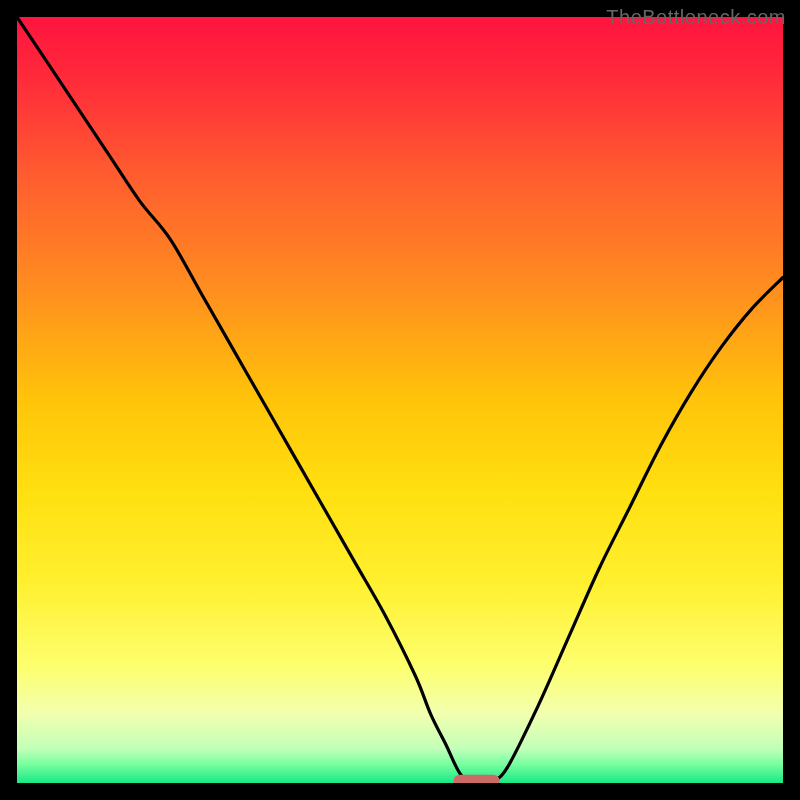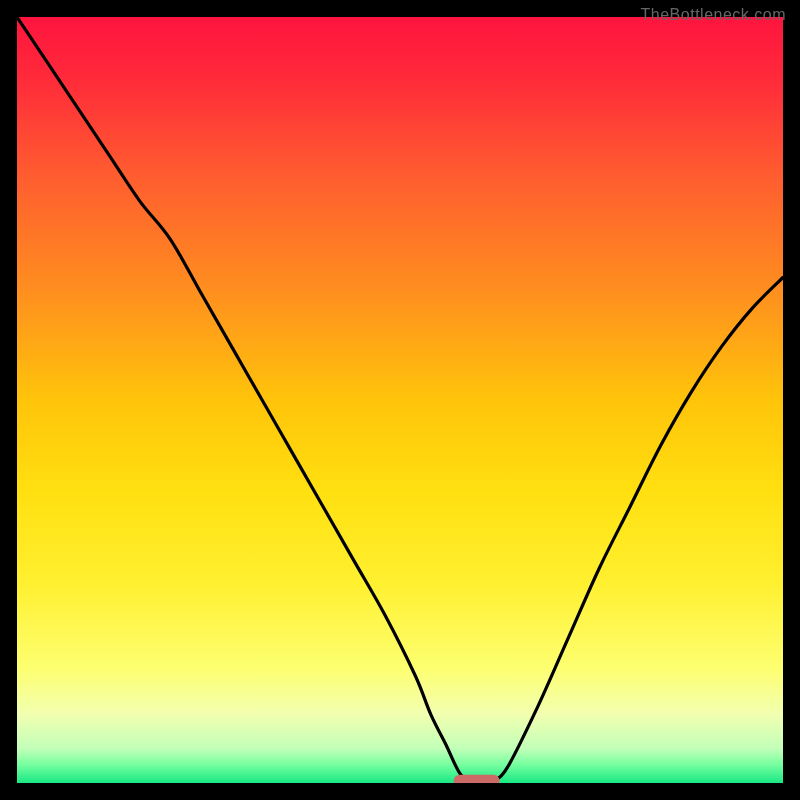--- a/index.html
+++ b/index.html
@@ -15,21 +15,21 @@
     position: relative;
     width: 800px;
     height: 800px;
     background: #000;
   }
   .watermark {
     position: absolute;
     top: 6px;
     right: 14px;
     color: #666;
-    font-size: 16px;
+    font-size: 20px;
     font-weight: 500;
     letter-spacing: 0.5px;
     z-index: 10;
   }
   .plot-area {
     position: absolute;
     left: 17px;
     top: 17px;
     width: 766px;
     height: 766px;

